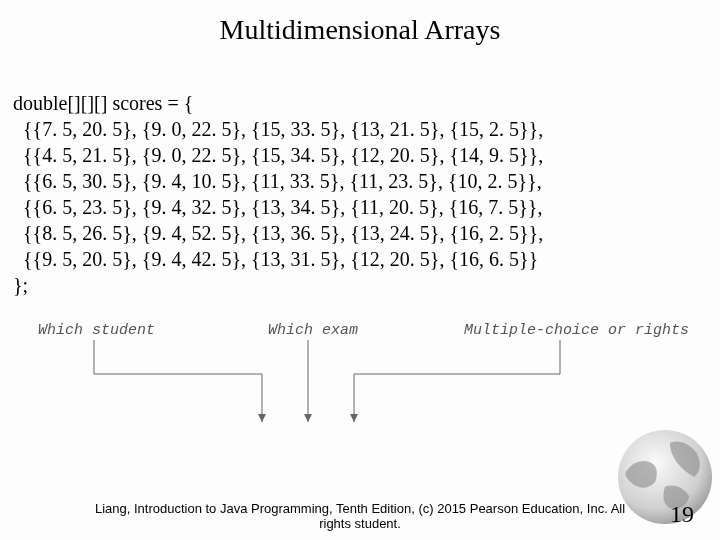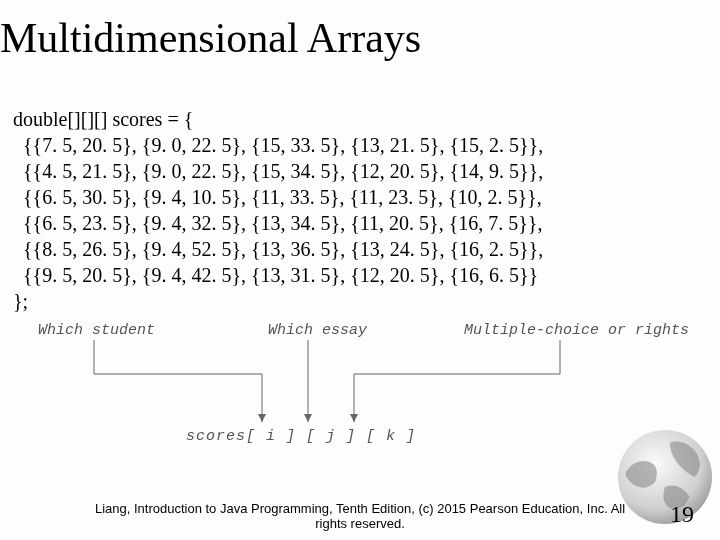--- a/index.html
+++ b/index.html
@@ -5,22 +5,22 @@
   * { margin: 0; padding: 0; box-sizing: border-box; }
   body {
     width: 720px;
     height: 540px;
     background: #fdfdfd;
     font-family: "Times New Roman", Times, serif;
     position: relative;
     overflow: hidden;
   }
   .title {
-    text-align: left;
-    font-size: 42px;
+    text-align: center;
+    font-size: 28px;
     font-weight: normal;
     padding-top: 14px;
     color: #000;
   }
   .code {
     font-family: "Times New Roman", serif;
     font-size: 20px;
     color: #000;
     padding: 18px 22px 0 13px;
     line-height: 1.3;
@@ -95,54 +95,53 @@
 <span>  {{4. 5, 21. 5}, {9. 0, 22. 5}, {15, 34. 5}, {12, 20. 5}, {14, 9. 5}},</span>
 <span>  {{6. 5, 30. 5}, {9. 4, 10. 5}, {11, 33. 5}, {11, 23. 5}, {10, 2. 5}},</span>
 <span>  {{6. 5, 23. 5}, {9. 4, 32. 5}, {13, 34. 5}, {11, 20. 5}, {16, 7. 5}},</span>
 <span>  {{8. 5, 26. 5}, {9. 4, 52. 5}, {13, 36. 5}, {13, 24. 5}, {16, 2. 5}},</span>
 <span>  {{9. 5, 20. 5}, {9. 4, 42. 5}, {13, 31. 5}, {12, 20. 5}, {16, 6. 5}}</span>
 <span>};</span>
 </div>
 
 <div class="diagram">
   <div class="label student">Which student</div>
-  <div class="label exam">Which essay</div>
+  <div class="label exam">Which exam</div>
   <div class="label mc">Multiple-choice or rights</div>
 
   <svg class="lines">
 
     <line x1="92" y1="18" x2="92" y2="52" stroke="#666" stroke-width="1"></line>
     <line x1="92" y1="52" x2="260" y2="52" stroke="#666" stroke-width="1"></line>
     <line x1="260" y1="52" x2="260" y2="100" stroke="#666" stroke-width="1"></line>
     <polygon points="260,100 256,92 264,92" fill="#666"></polygon>
 
     <line x1="306" y1="18" x2="306" y2="100" stroke="#666" stroke-width="1"></line>
     <polygon points="306,100 302,92 310,92" fill="#666"></polygon>
 
     <line x1="558" y1="18" x2="558" y2="52" stroke="#666" stroke-width="1"></line>
     <line x1="558" y1="52" x2="352" y2="52" stroke="#666" stroke-width="1"></line>
     <line x1="352" y1="52" x2="352" y2="100" stroke="#666" stroke-width="1"></line>
     <polygon points="352,100 348,92 356,92" fill="#666"></polygon>
   </svg>
 
-  <div class="expr">scores[ i ] [ j ] [ k ]</div>
 </div>
 
 <svg class="globe" viewBox="0 0 100 100">
   <defs>
     <radialGradient id="gg" cx="40%" cy="35%" r="70%">
       <stop offset="0%" stop-color="#fafafa"></stop>
       <stop offset="70%" stop-color="#d0d0d0"></stop>
       <stop offset="100%" stop-color="#999"></stop>
     </radialGradient>
   </defs>
   <circle cx="50" cy="50" r="48" fill="url(#gg)"></circle>
   <path d="M10,45 Q20,30 35,35 Q45,40 40,55 Q30,65 18,58 Q8,50 10,45 Z" fill="#888" opacity="0.6"></path>
   <path d="M55,15 Q70,10 82,25 Q90,40 80,50 Q70,45 62,35 Q55,25 55,15 Z" fill="#888" opacity="0.6"></path>
   <path d="M50,60 Q65,55 75,70 Q70,85 55,82 Q45,75 50,60 Z" fill="#888" opacity="0.6"></path>
 </svg>
 
 <div class="footer">
   <span>Liang, Introduction to Java Programming, Tenth Edition, (c) 2015 Pearson Education, Inc. All</span><br>
-  <span>rights reserved.</span>
+  <span>rights student.</span>
 </div>
 
 <div class="pagenum">19</div>
 
 </body></html>

